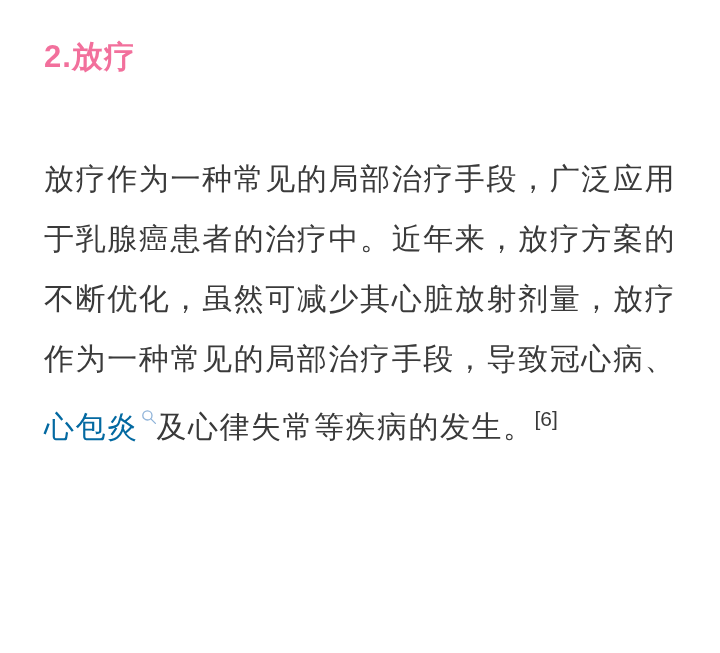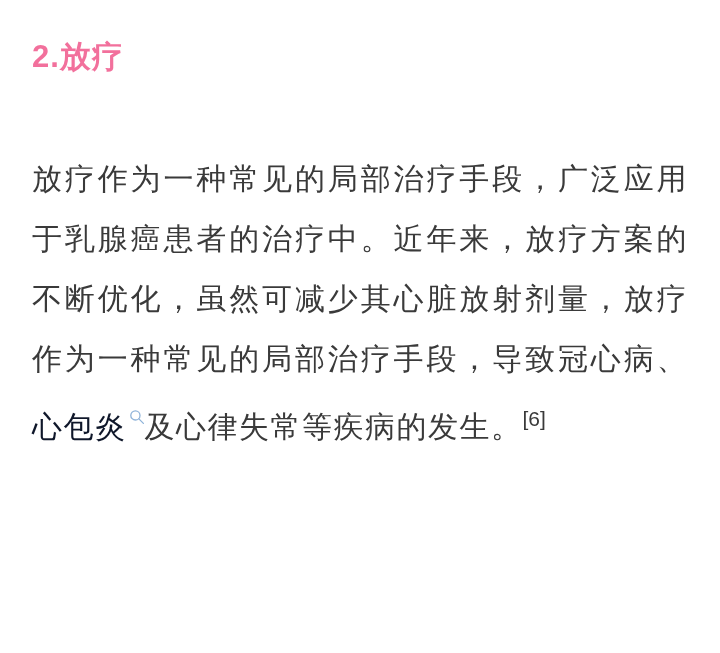--- a/index.html
+++ b/index.html
@@ -12,21 +12,21 @@
     height: 653px;
     font-family: "Liberation Sans", "DejaVu Sans", sans-serif;
     overflow: hidden;
   }
   .page {
     position: relative;
     width: 720px;
     height: 581px;
     background: #ffffff;
     box-sizing: border-box;
-    padding: 0 32px;
+    padding: 0 44px;
   }
   .heading {
     margin: 0;
     padding-top: 38px;
     font-size: 31px;
     font-weight: bold;
     color: #f2709c;
     letter-spacing: 1px;
     line-height: 1.2;
   }
@@ -36,21 +36,21 @@
     line-height: 60px;
     color: #3a3a3a;
     letter-spacing: 1.5px;
     text-align: justify;
     text-justify: inter-ideograph;
   }
   .para {
     margin: 0;
   }
   .hl-link {
-    color: #0f172a;
+    color: #0369a1;
     position: relative;
     white-space: nowrap;
   }
   .search-sup {
     display: inline-block;
     position: relative;
     top: -12px;
     width: 16px;
     height: 16px;
     margin-left: 2px;

